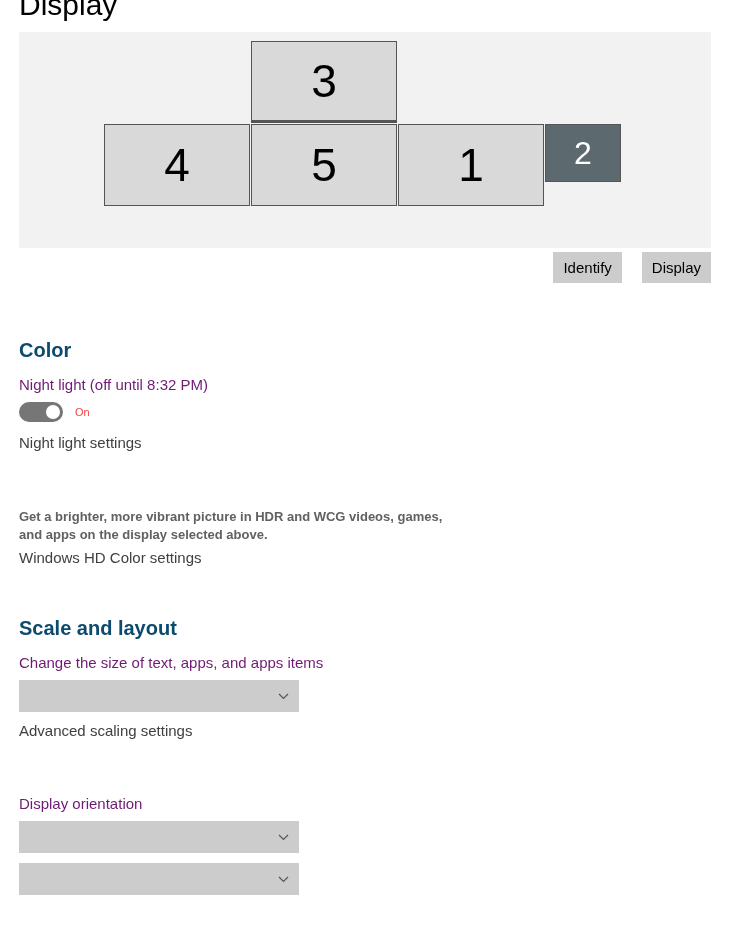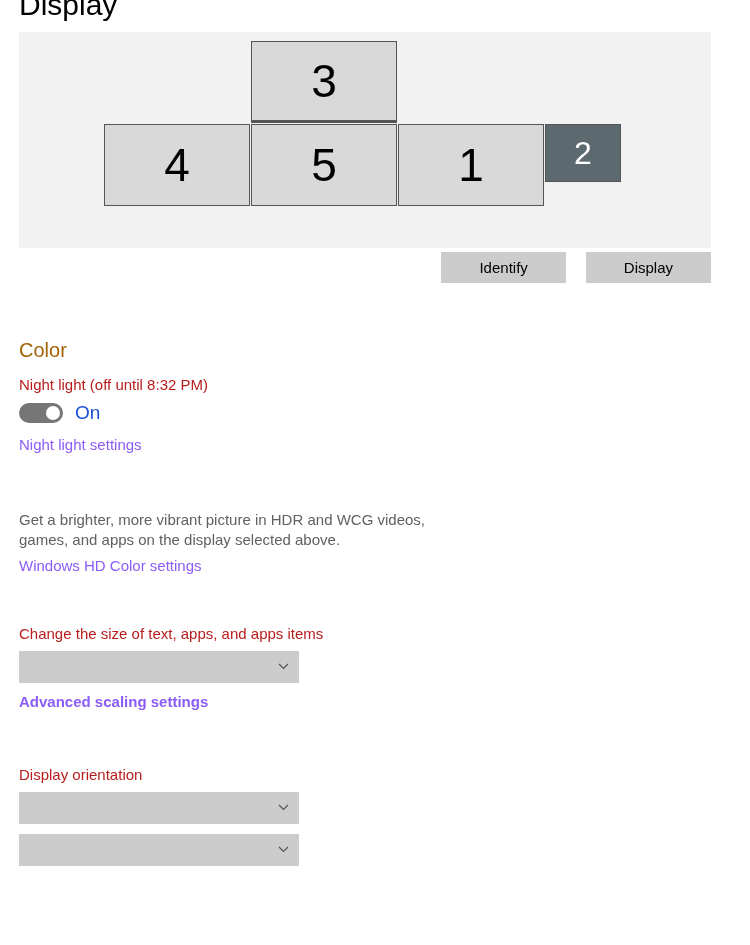--- a/index.html
+++ b/index.html
@@ -79,38 +79,38 @@
     .action-row {
       display: flex;
       justify-content: flex-end;
       gap: 20px;
       margin-top: 4px;
       width: 692px;
     }
     .btn-gray {
       background: #cccccc;
       border: none;
-      padding: 7px 38px;
+      padding: 7px 10px;
       font-size: 15px;
       color: #000;
       cursor: pointer;
       font-family: inherit;
     }
     .section-heading {
       font-size: 20px;
-      font-weight: 400;
-      color: #a16207;
+      font-weight: 700;
+      color: #0c4a6e;
       margin-bottom: 14px;
     }
     .sect-color { margin-top: 56px; }
     .sect-hd { margin-top: 56px; }
     .sect-scale { margin-top: 50px; }
     .field-label {
       font-size: 15px;
-      color: #b91c1c;
+      color: #701a75;
       margin-bottom: 9px;
     }
     .toggle-row {
       display: flex;
       align-items: center;
       gap: 12px;
       margin-bottom: 12px;
     }
     .toggle {
       width: 44px;
@@ -123,35 +123,36 @@
     .toggle-knob {
       position: absolute;
       right: 3px;
       top: 3px;
       width: 14px;
       height: 14px;
       background: #fff;
       border-radius: 50%;
     }
     .toggle-label {
-      font-size: 19px;
-      color: #1d4ed8;
+      font-size: 11px;
+      color: #ef4444;
     }
     .link {
       font-size: 15px;
-      color: #8b5cf6;
+      color: #404040;
       cursor: pointer;
       display: inline-block;
     }
     .desc-text {
-      font-size: 15px;
+      font-size: 13px;
       color: #616161;
       line-height: 1.35;
       margin-bottom: 6px;
       max-width: 430px;
+      font-weight: bold;
     }
     .dropdown {
       width: 280px;
       height: 32px;
       background: #cccccc;
       border: none;
       display: flex;
       align-items: center;
       justify-content: flex-end;
       padding-right: 10px;
@@ -165,21 +166,21 @@
       align-items: center;
       justify-content: center;
     }
     .chevron svg {
       width: 11px;
       height: 7px;
       stroke: #555;
       stroke-width: 1.2;
       fill: none;
     }
-    .spacer-link { margin-bottom: 28px; font-weight: bold; }
+    .spacer-link { margin-bottom: 28px; }
   </style>
 </head>
 <body>
 
 <div class="content">
   <h1 class="page-title">Display</h1>
 
   <div class="display-arrangement">
     <div class="monitor monitor-3">3</div>
     <div class="monitor monitor-4">4</div>
@@ -204,20 +205,21 @@
     </div>
     <span class="link">Night light settings</span>
   </div>
 
   <div class="sect-hd">
     <div class="desc-text">Get a brighter, more vibrant picture in HDR and WCG videos, games, and apps on the display selected above.</div>
     <span class="link">Windows HD Color settings</span>
   </div>
 
   <div class="sect-scale">
+    <h2 class="section-heading">Scale and layout</h2>
 
     <div class="field-label">Change the size of text, apps, and apps items</div>
     <div class="dropdown">
       <span class="chevron">
         <svg viewBox="0 0 11 7">
             <path d="M1 1 L5.5 5.5 L10 1"></path>
           </svg>
       </span>
     </div>
     <span class="link spacer-link">Advanced scaling settings</span>

